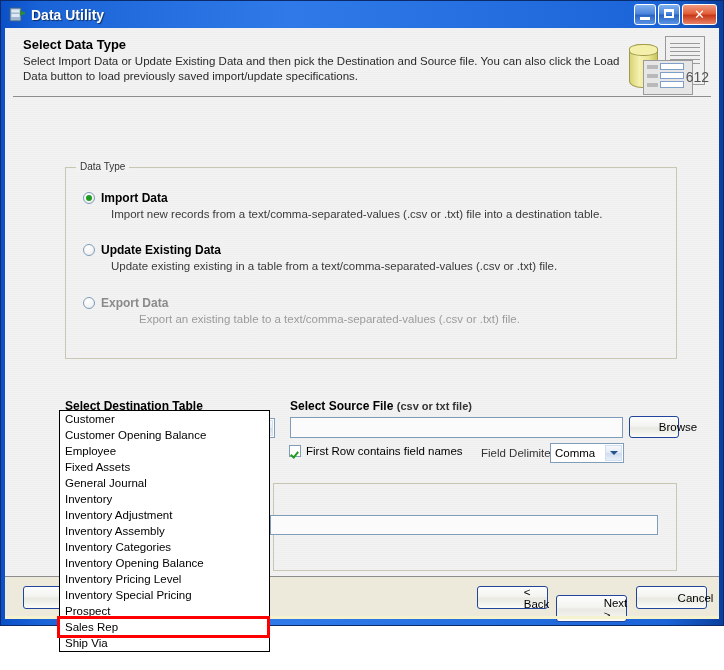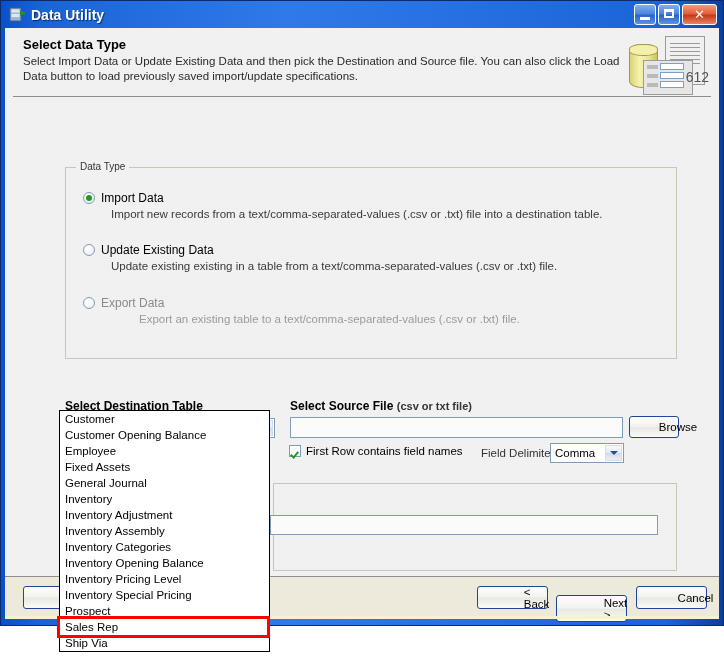--- a/index.html
+++ b/index.html
@@ -214,21 +214,21 @@
   }
   .radio.on::after {
     content: ""; position: absolute;
     left: 3px; top: 3px; width: 4px; height: 4px;
     border-radius: 50%;
     background: #1f9b20;
     box-shadow: 0 0 0 1px #1f9b20;
   }
   .radio-label {
     position: absolute; left: 18px; top: 0;
-    font-size: 12px; font-weight: normal; color: #000;
+    font-size: 12px; font-weight: bold; color: #000;
     white-space: nowrap;
   }
   .radio-label.dim { color: #8a8a8a; }
   .radio-desc {
     position: absolute; left: 28px; top: 17px;
     font-size: 11.5px; color: #3a3a3a;
     white-space: nowrap;
   }
   .radio-desc.dim { color: #9b9b9b; margin-left: 28px; }
 

